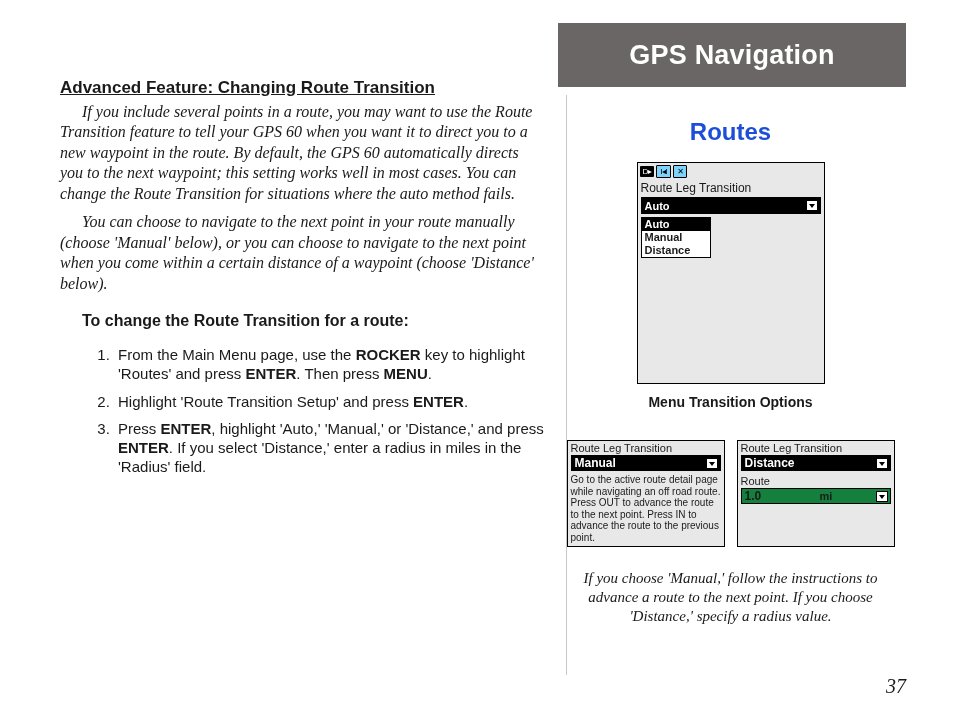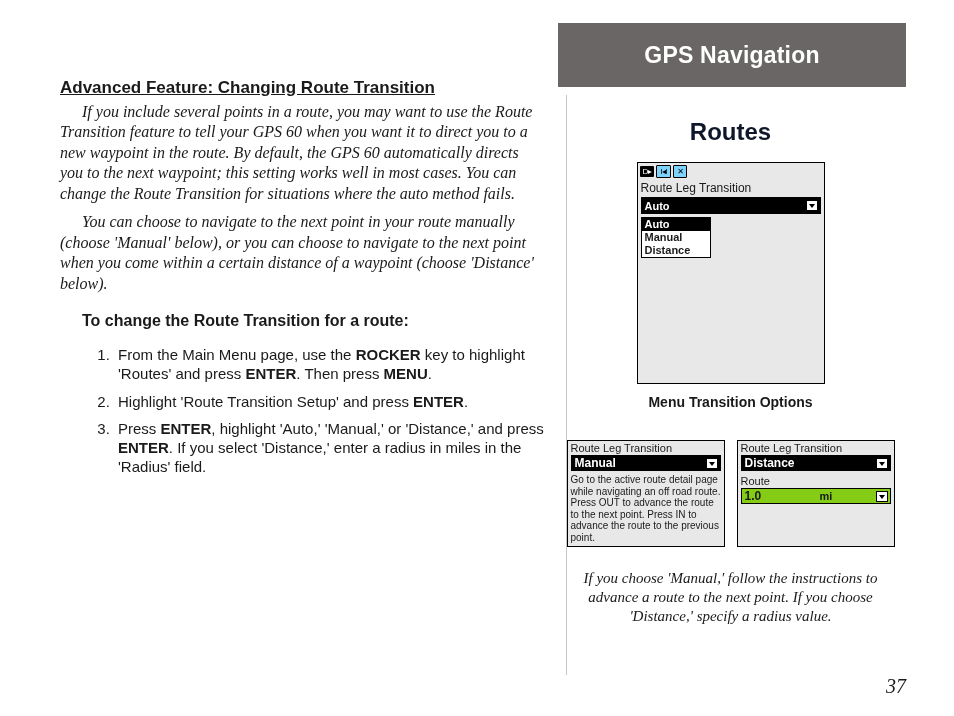--- a/index.html
+++ b/index.html
@@ -1,22 +1,22 @@
 <!DOCTYPE html>
 <html><head>
 <meta charset="utf-8">
 <style>
   * { box-sizing: border-box; margin: 0; padding: 0; }
   html, body { width: 954px; height: 716px; background: #fff; font-family: Georgia, 'Times New Roman', serif; color: #1a1a1a; }
   .page { display: flex; width: 954px; height: 716px; position: relative; }
   .left-col { width: 555px; padding: 78px 10px 0 60px; }
   .right-col { width: 399px; padding: 0 48px 0 14px; position: relative; }
   .header-bar { position: absolute; top: 23px; right: 48px; width: 348px; height: 64px; background: #6a6665; display: flex; align-items: center; justify-content: center; }
-  .header-bar-text { color: #fff; font-family: Arial, Helvetica, sans-serif; font-weight: bold; font-size: 23px; letter-spacing: 0.2px; font-stretch: condensed; }
-  .subhead { position: absolute; top: 118px; left: 0; right: 48px; text-align: center; font-family: Arial, Helvetica, sans-serif; font-weight: bold; font-size: 24px; color: #0f172a; font-stretch: condensed; }
+  .header-bar-text { color: #fff; font-family: Arial, Helvetica, sans-serif; font-weight: bold; font-size: 27px; letter-spacing: 0.2px; font-stretch: condensed; }
+  .subhead { position: absolute; top: 118px; left: 0; right: 48px; text-align: center; font-family: Arial, Helvetica, sans-serif; font-weight: bold; font-size: 24px; color: #1d4ed8; font-stretch: condensed; }
   .left-title { font-family: Arial, Helvetica, sans-serif; font-weight: bold; font-size: 17px; text-decoration: underline; margin-bottom: 4px; font-stretch: condensed; }
   .para { font-size: 16px; line-height: 1.28; margin-bottom: 8px; text-indent: 22px; font-style: italic; }
   .steps-title { font-family: Arial, Helvetica, sans-serif; font-weight: bold; font-size: 16px; margin: 18px 0 15px 22px; font-stretch: condensed; }
   ol.steps { list-style: decimal; margin-left: 54px; font-family: Arial, Helvetica, sans-serif; font-size: 15px; font-stretch: condensed; }
   ol.steps li { margin-bottom: 8px; padding-left: 4px; line-height: 1.28; }
   .bold { font-weight: bold; }
   .vrule { position: absolute; top: 95px; left: 566px; width: 1px; height: 580px; background: #c7c7c7; }
   .figure-wrap { position: absolute; top: 162px; left: 0; right: 48px; display: flex; flex-direction: column; align-items: center; }
   .gps-screen { width: 188px; height: 222px; border: 1.5px solid #000; background: #e9e8e8; display: flex; flex-direction: column; }
   .gps-top-icons { height: 17px; display: flex; align-items: center; gap: 2px; padding: 0 2px; }
@@ -32,21 +32,21 @@
   .dd-item.sel { background: #000; color: #fff; }
   .fig-caption { font-family: Arial, Helvetica, sans-serif; font-weight: bold; font-size: 14px; margin-top: 10px; font-stretch: condensed; }
   .two-boxes { display: flex; gap: 12px; margin-top: 30px; justify-content: center; }
   .small-box { border: 1.5px solid #000; background: #e9e8e8; }
   .small-box.left { width: 158px; }
   .small-box.right { width: 158px; }
   .sm-label { font-family: Arial, sans-serif; font-size: 11px; padding: 1px 3px 1px 3px; }
   .sm-field { margin: 0 3px 3px 3px; height: 16px; border: 1px solid #000; background: #fff; display: flex; align-items: center; padding: 0 3px; font-family: Arial, sans-serif; font-size: 12px; font-weight: bold; position: relative; }
   .sm-field.sel { background: #000; color: #fff; }
   .sm-desc { font-family: Arial, sans-serif; font-size: 10px; line-height: 1.15; padding: 0 3px 3px 3px; }
-  .rad-row { margin: 0 3px 3px 3px; height: 16px; border: 1px solid #000; background: #84cc16; display: flex; align-items: center; font-family: Arial, sans-serif; font-size: 12px; font-weight: bold; position: relative; }
+  .rad-row { margin: 0 3px 3px 3px; height: 16px; border: 1px solid #000; background: #15803d; display: flex; align-items: center; font-family: Arial, sans-serif; font-size: 12px; font-weight: bold; position: relative; }
   .rad-val { padding: 0 3px; }
   .rad-unit { position: absolute; left: 78px; font-size: 11px; font-weight: bold; }
   .italic-caption { font-style: italic; font-size: 15px; text-align: center; margin-top: 22px; line-height: 1.28; padding: 0 8px; }
   .pagenum { position: absolute; bottom: 18px; right: 48px; font-style: italic; font-size: 20px; }
 </style>
 </head>
 <body>
 
 <div class="page">
   <div class="vrule"></div>

